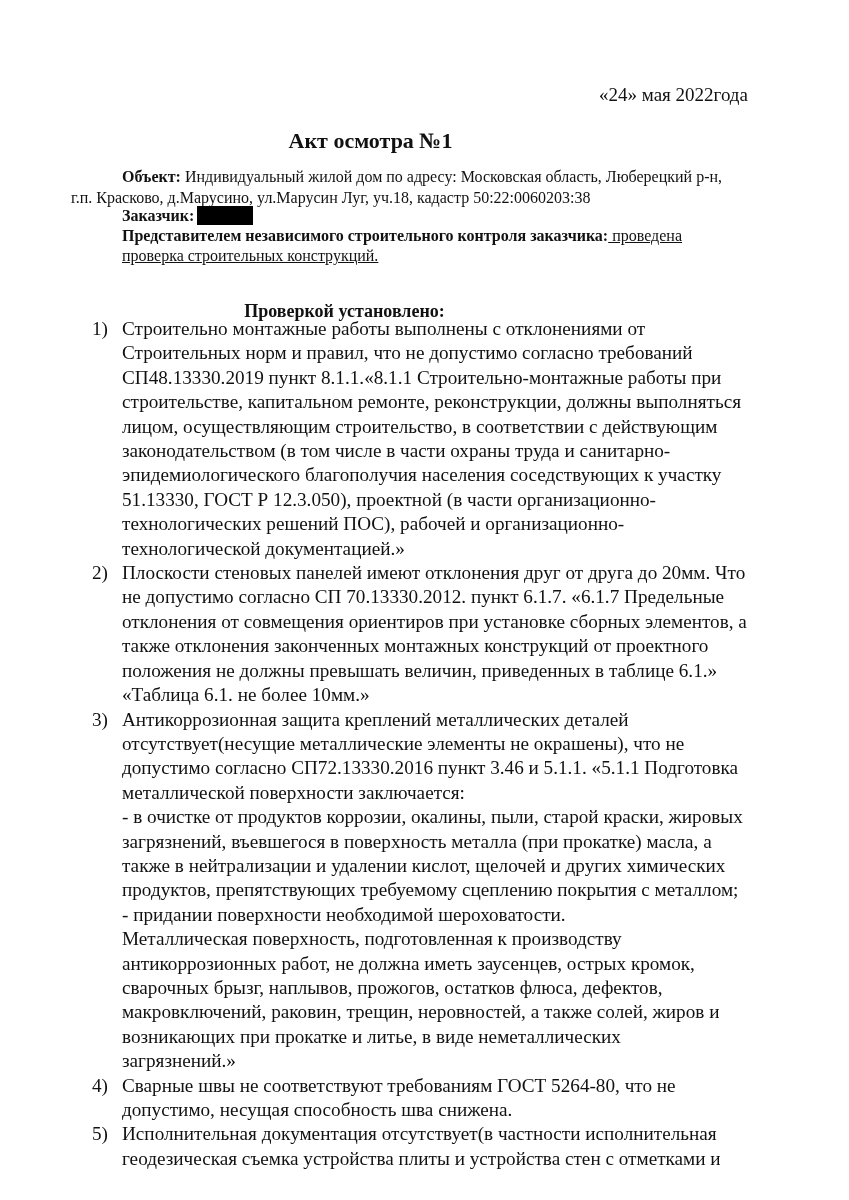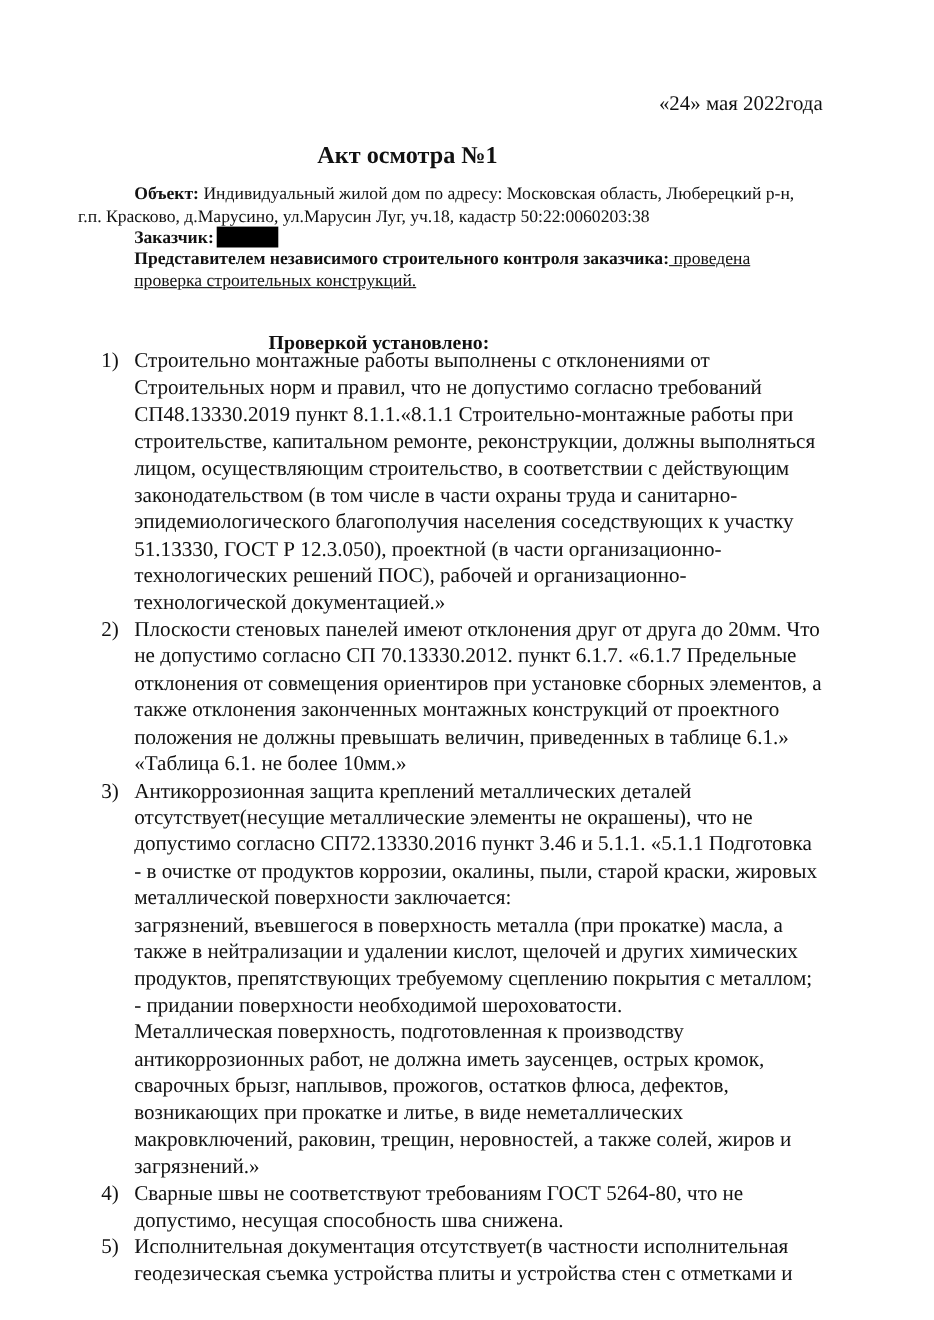--- a/index.html
+++ b/index.html
@@ -67,31 +67,31 @@
       <span class="ln">отклонения от совмещения ориентиров при установке сборных элементов, а</span>
       <span class="ln">также отклонения законченных монтажных конструкций от проектного</span>
       <span class="ln">положения не должны превышать величин, приведенных в таблице 6.1.»</span>
       <span class="ln">«Таблица 6.1. не более 10мм.»</span>
     </div>
     <div class="item">
       <span class="num">3)</span>
       <span class="ln">Антикоррозионная защита креплений металлических деталей</span>
       <span class="ln">отсутствует(несущие металлические элементы не окрашены), что не</span>
       <span class="ln">допустимо согласно СП72.13330.2016 пункт 3.46 и 5.1.1. «5.1.1 Подготовка</span>
+      <span class="ln">металлической поверхности заключается:</span>
       <span class="ln">- в очистке от продуктов коррозии, окалины, пыли, старой краски, жировых</span>
-      <span class="ln">металлической поверхности заключается:</span>
       <span class="ln">загрязнений, въевшегося в поверхность металла (при прокатке) масла, а</span>
       <span class="ln">также в нейтрализации и удалении кислот, щелочей и других химических</span>
       <span class="ln">продуктов, препятствующих требуемому сцеплению покрытия с металлом;</span>
       <span class="ln">- придании поверхности необходимой шероховатости.</span>
       <span class="ln">Металлическая поверхность, подготовленная к производству</span>
       <span class="ln">антикоррозионных работ, не должна иметь заусенцев, острых кромок,</span>
       <span class="ln">сварочных брызг, наплывов, прожогов, остатков флюса, дефектов,</span>
+      <span class="ln">макровключений, раковин, трещин, неровностей, а также солей, жиров и</span>
       <span class="ln">возникающих при прокатке и литье, в виде неметаллических</span>
-      <span class="ln">макровключений, раковин, трещин, неровностей, а также солей, жиров и</span>
       <span class="ln">загрязнений.»</span>
     </div>
     <div class="item">
       <span class="num">4)</span>
       <span class="ln">Сварные швы не соответствуют требованиям ГОСТ 5264-80, что не</span>
       <span class="ln">допустимо, несущая способность шва снижена.</span>
     </div>
     <div class="item">
       <span class="num">5)</span>
       <span class="ln">Исполнительная документация отсутствует(в частности исполнительная</span>

